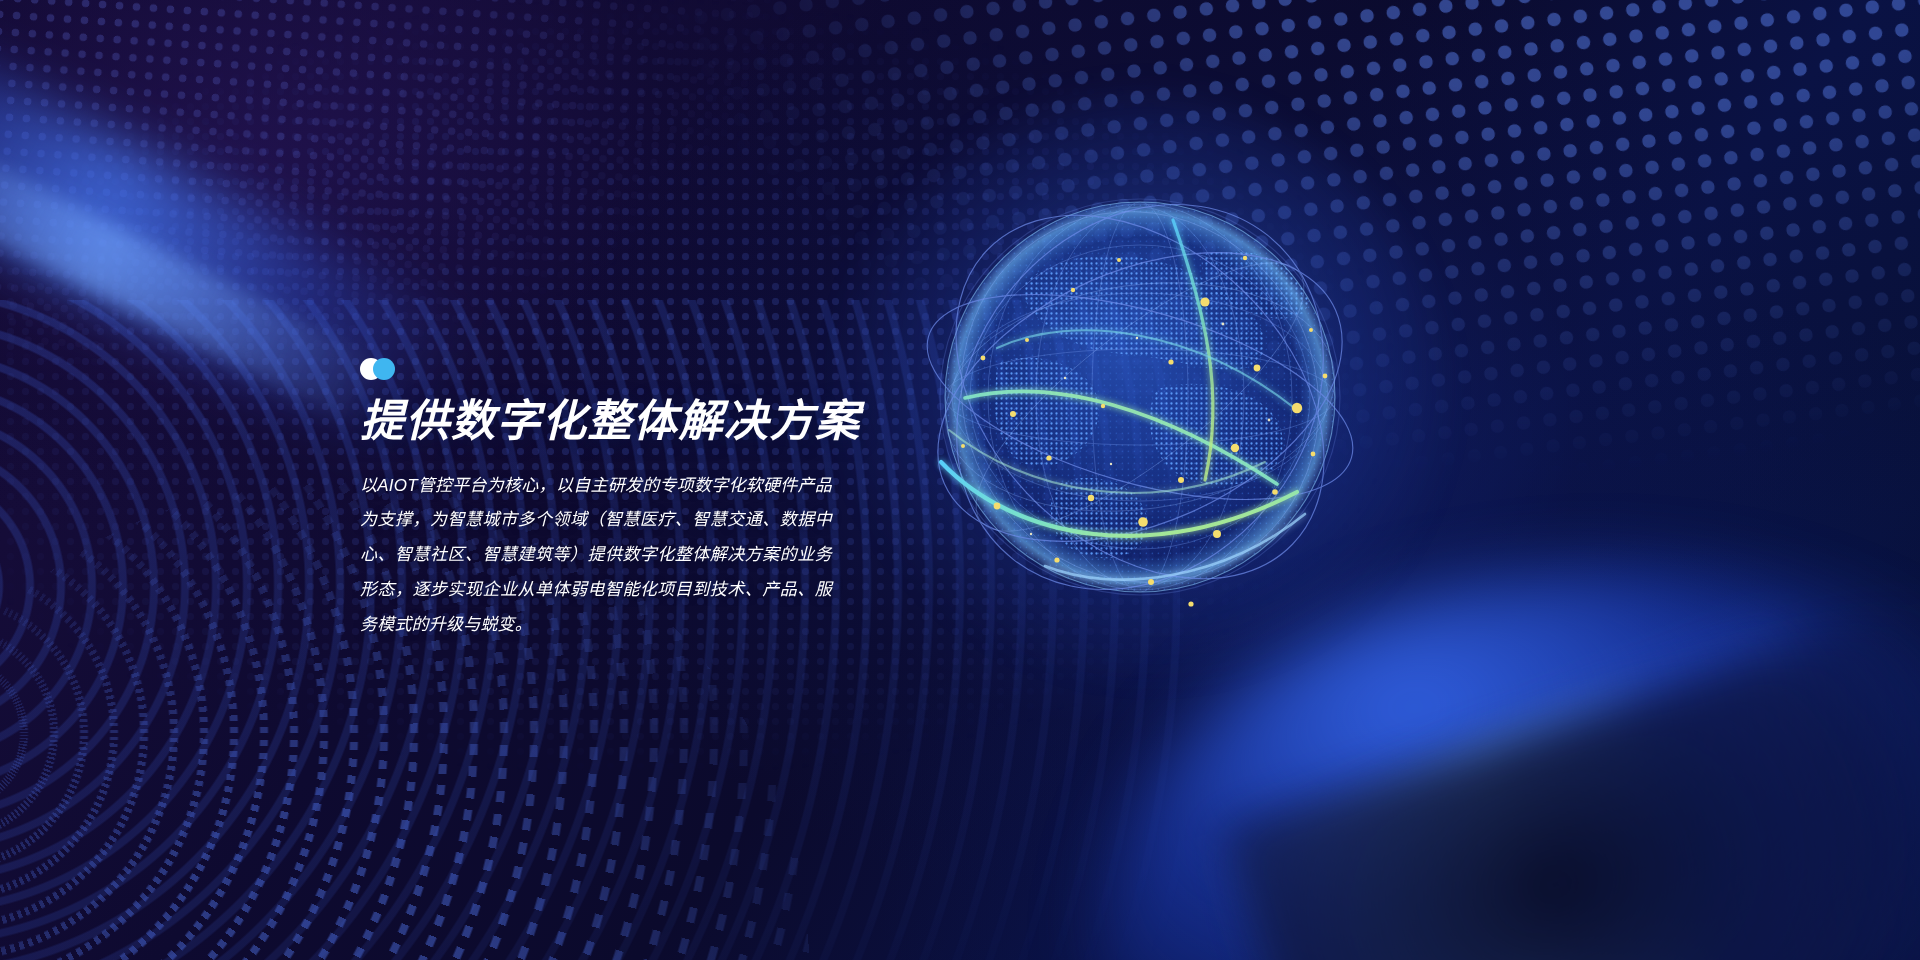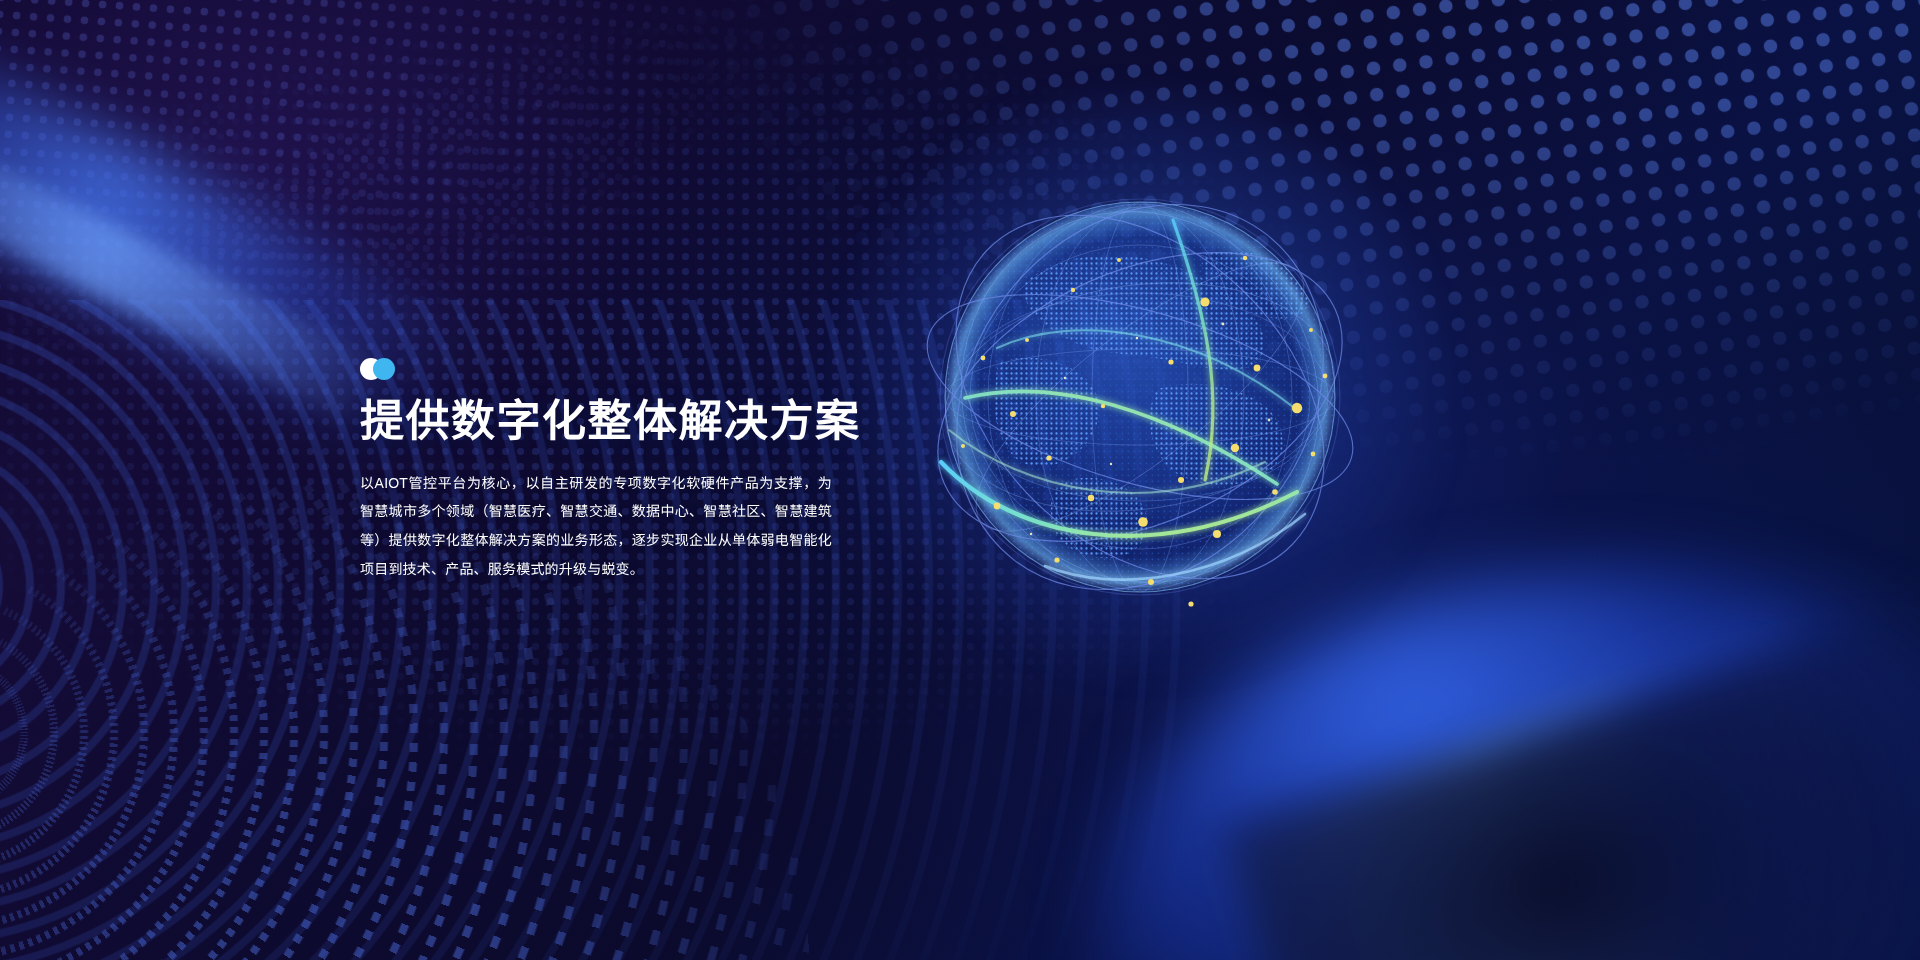--- a/index.html
+++ b/index.html
@@ -9,20 +9,21 @@
 
   .stage{
     position:relative;
     width:1920px; height:960px;
     overflow:hidden;
     background:
       radial-gradient(ellipse 900px 700px at 1180px 420px, rgba(24,46,140,0.55) 0%, rgba(12,18,70,0.30) 45%, rgba(6,6,26,0) 72%),
       radial-gradient(ellipse 1100px 760px at 1700px 880px, rgba(18,56,190,0.48) 0%, rgba(10,26,100,0.22) 46%, rgba(5,6,24,0) 75%),
       radial-gradient(ellipse 760px 520px at 250px 150px, rgba(40,22,92,0.55) 0%, rgba(18,10,54,0.25) 55%, rgba(5,5,22,0) 80%),
       linear-gradient(128deg, #120a33 0%, #150c38 16%, #0e0a30 34%, #0b0a2c 52%, #0a1244 70%, #081038 86%, #060a22 100%);
+    font-style: italic;
   }
 
   
   .dots{
     position:absolute; inset:-10%;
     pointer-events:none;
   }
   .dots-tr{
     background-image:radial-gradient(circle at center, rgba(86,122,226,0.62) 34%, rgba(86,122,226,0) 38%);
     background-size:23px 23px;
@@ -168,21 +169,21 @@
     font-size:44px;
     line-height:1.06;
     font-weight:700;
     color:#ffffff;
     letter-spacing:1.5px;
     white-space:nowrap;
     text-shadow:0 2px 18px rgba(10,20,70,0.8);
     margin-bottom:24px;
   }
   .body-text{
-    font-size:14px;
+    font-size:17px;
     line-height:2.05;
     color:#ffffff;
     width:472px;
     letter-spacing:.2px;
     text-align:justify;
     text-justify:inter-ideograph;
     text-shadow:0 1px 8px rgba(6,10,44,0.9);
   }
 </style>
 </head>

